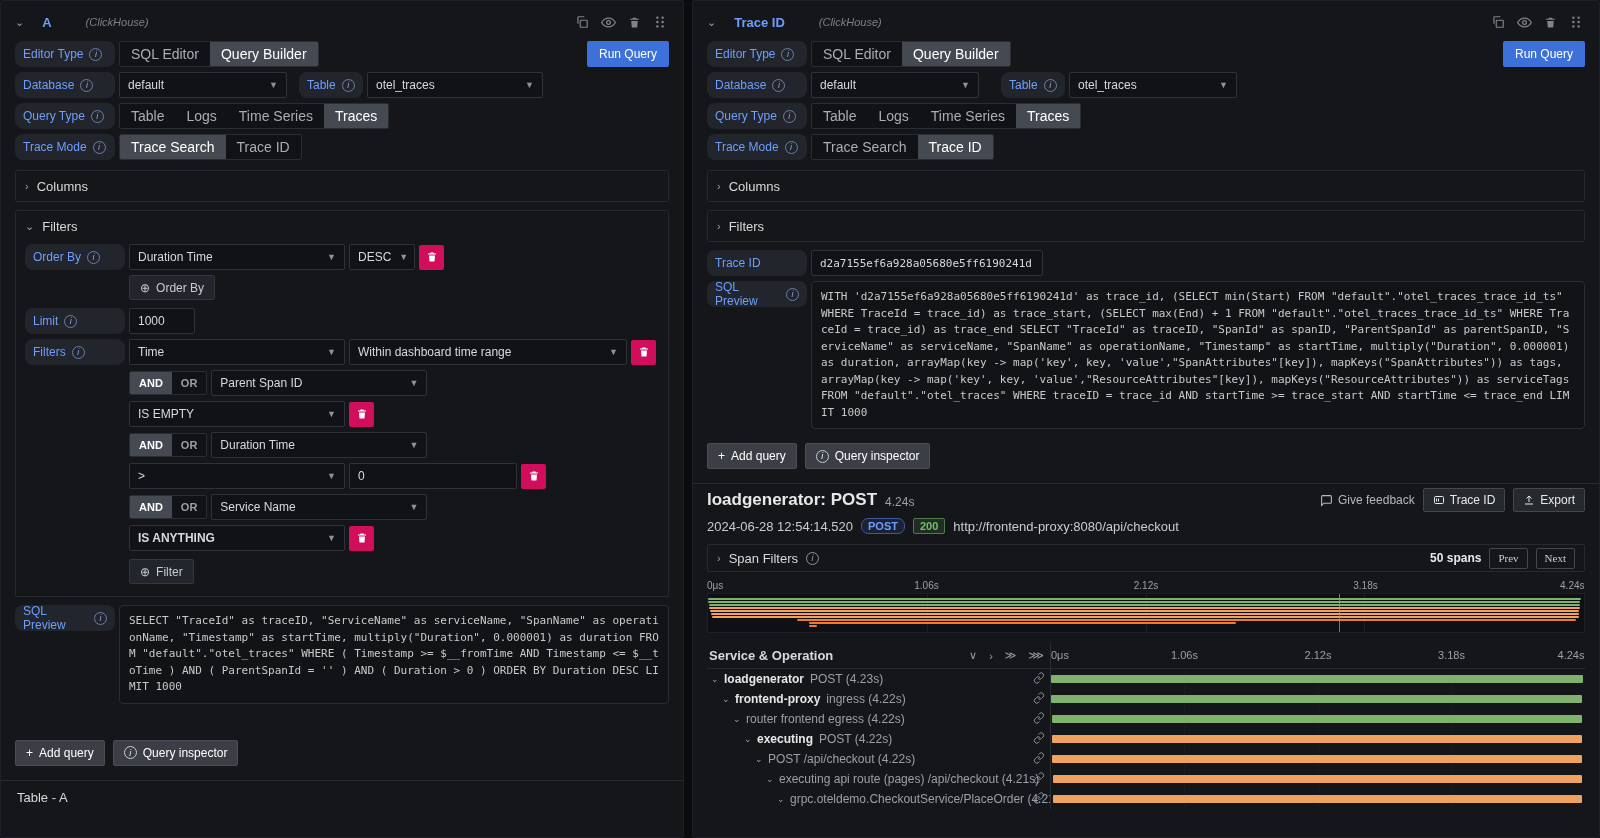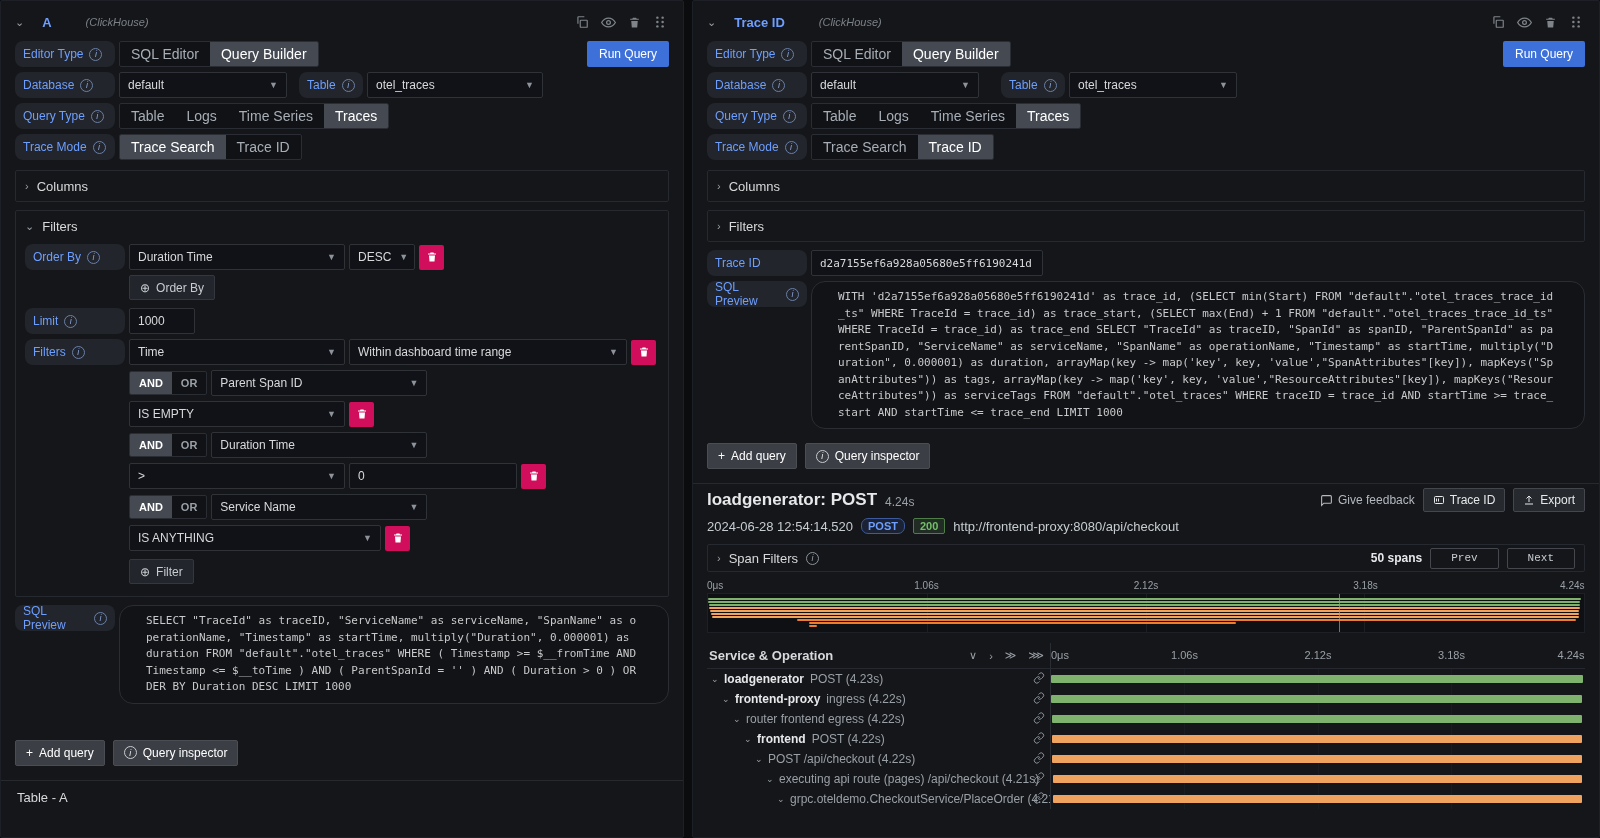--- a/index.html
+++ b/index.html
@@ -38,33 +38,33 @@
                  font-size:12px; font-weight:500; padding:0 12px; cursor:pointer; font-family:inherit; }
   .btn-pink { width:25px; height:25px; background:#d10e5c; border:none; border-radius:2px;
               display:flex; align-items:center; justify-content:center; cursor:pointer; flex-shrink:0; }
   .btn-ghost { height:25px; background:#22252b; border:1px solid #34373d; border-radius:2px; color:#c7ccd1;
                font-size:12px; display:inline-flex; align-items:center; gap:6px; padding:0 10px; cursor:pointer; font-family:inherit;}
   .btn-secondary { height:26px; background:#3b3e44; border:1px solid #4a4d53; border-radius:2px; color:#fff;
                font-size:12px; display:inline-flex; align-items:center; gap:6px; padding:0 10px; cursor:pointer; font-family:inherit;}
   .btn-outline { height:24px; background:#26292e; border:1px solid #44474d; border-radius:2px; color:#e6e8ea;
                font-size:12px; display:inline-flex; align-items:center; gap:5px; padding:0 9px; cursor:pointer; font-family:inherit;}
   .btn-mini { height:21px; background:transparent; border:1px solid #44474d; border-radius:2px; color:#c7ccd1;
-               font-size:11px; display:inline-flex; align-items:center; padding:0 20px; cursor:pointer; font-family:Liberation Mono, monospace;}
+               font-size:11px; display:inline-flex; align-items:center; padding:0 8px; cursor:pointer; font-family:Liberation Serif, serif;}
 
   .section-box { border:1px solid #26292f; border-radius:2px; padding:5px 9px; margin-bottom:8px; }
   .section-head { display:flex; align-items:center; gap:8px; font-size:13px; color:#d8d9da; height:20px; cursor:pointer; }
   .section-body { padding:8px 0 2px 0; }
   .indent { margin-left:104px; }
   .join { display:flex; height:24px; background:#101216; border:1px solid #2a2d33; border-radius:2px; overflow:hidden; flex-shrink:0;}
   .join span { display:flex; align-items:center; padding:0 9px; font-size:11px; font-weight:700; color:#9aa0a7; cursor:pointer;}
   .join span.sel { background:#454a52; color:#fff; }
 
   .sql { flex:1; font-family:"DejaVu Sans Mono", monospace; font-size:11px; line-height:1.5;
-         color:#c8c9ca; background:#121316; border:1px solid #2a2d33; border-radius:14px;
-         padding:7px 26px; white-space:pre-wrap; word-break:break-all; }
+         color:#c8c9ca; background:#121316; border:1px solid #2a2d33; border-radius:4px;
+         padding:7px 9px; white-space:pre-wrap; word-break:break-all; }
 
   
   .hsep { border-top:1px solid #26292e; margin:14px -14px 0 -14px; }
   .panel-title { font-size:13px; color:#d8d9da; padding:9px 2px 7px 2px; }
   .table-wrap { position:relative; }
   table.tbl { width:100%; border-collapse:collapse; font-size:13px; table-layout:fixed; }
   .tbl th { text-align:left; color:#e6e8ea; font-weight:700; padding:6px 6px 7px 2px; }
   .tbl .c0 { width:128px; } .tbl .c1 { width:128px; } .tbl .c2 { width:124px; } .tbl .c3 { width:172px; }
   .tbl .c4 { text-align:right; width:90px; }
 
@@ -318,21 +318,21 @@
               <div class="join">
                 <span class="sel">AND</span>
                 <span>OR</span>
               </div>
               <div class="select" style="width: 216px;">
                 <span>Service Name</span>
                 <span class="caret">▼</span>
               </div>
             </div>
             <div class="row indent">
-              <div class="select" style="width: 252px;">
+              <div class="select" style="width: 216px; font-weight: bold;">
                 <span>IS ANYTHING</span>
                 <span class="caret">▼</span>
               </div>
               <button class="btn-pink">
                 <svg width="12" height="12" viewBox="0 0 24 24" fill="#fff">
                   <path d="M9 3h6l1 2h4v2H4V5h4l1-2zm-3 6h12l-1 12H7L6 9z"></path>
                 </svg>
               </button>
             </div>
           </div>
@@ -619,21 +619,21 @@
                 <path d="M14 11a5 5 0 00-7.07 0L4.1 13.83a5 5 0 007.07 7.07L13 19"></path>
               </svg></span>
           </div>
           <div class="span-bars">
             <div class="bar" style="left: 0.1%; width: 99.4%; background: rgb(126, 178, 109);"></div>
           </div>
         </div>
         <div class="span-row">
           <div class="span-name" style="padding-left: 37px;">
             <span class="span-chev">⌄</span>
-            <span class="span-svc">frontend</span>
+            <span class="span-svc">executing</span>
             <span class="span-op">POST (4.22s)</span>
             <span class="span-link"><svg width="12" height="12" viewBox="0 0 24 24" fill="none" stroke="#8d939b" stroke-width="2">
                 <path d="M10 13a5 5 0 007.07 0l2.83-2.83a5 5 0 00-7.07-7.07L11 5"></path>
                 <path d="M14 11a5 5 0 00-7.07 0L4.1 13.83a5 5 0 007.07 7.07L13 19"></path>
               </svg></span>
           </div>
           <div class="span-bars">
             <div class="bar" style="left: 0.1%; width: 99.4%; background: rgb(240, 163, 94);"></div>
           </div>
         </div>

